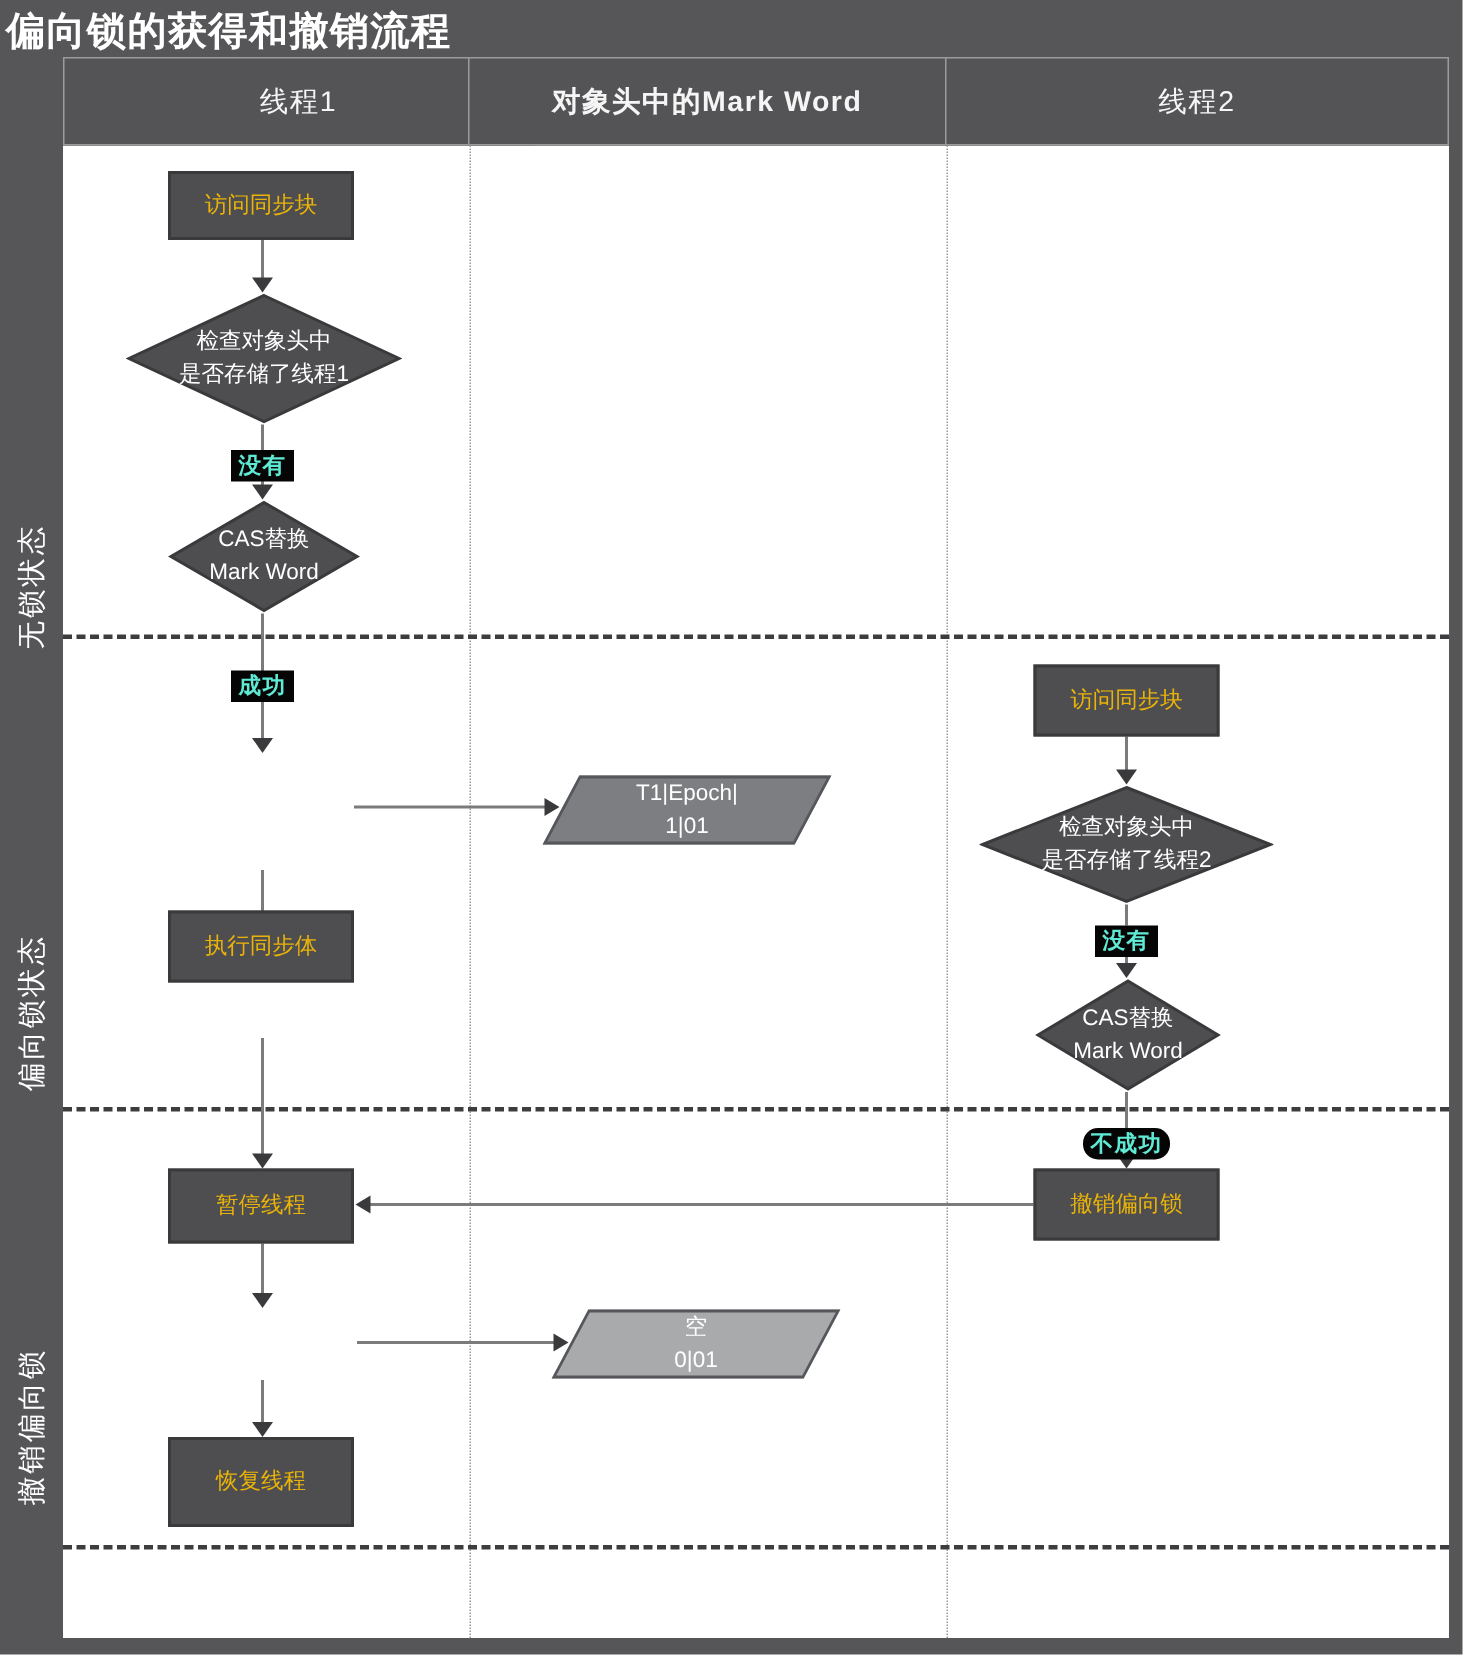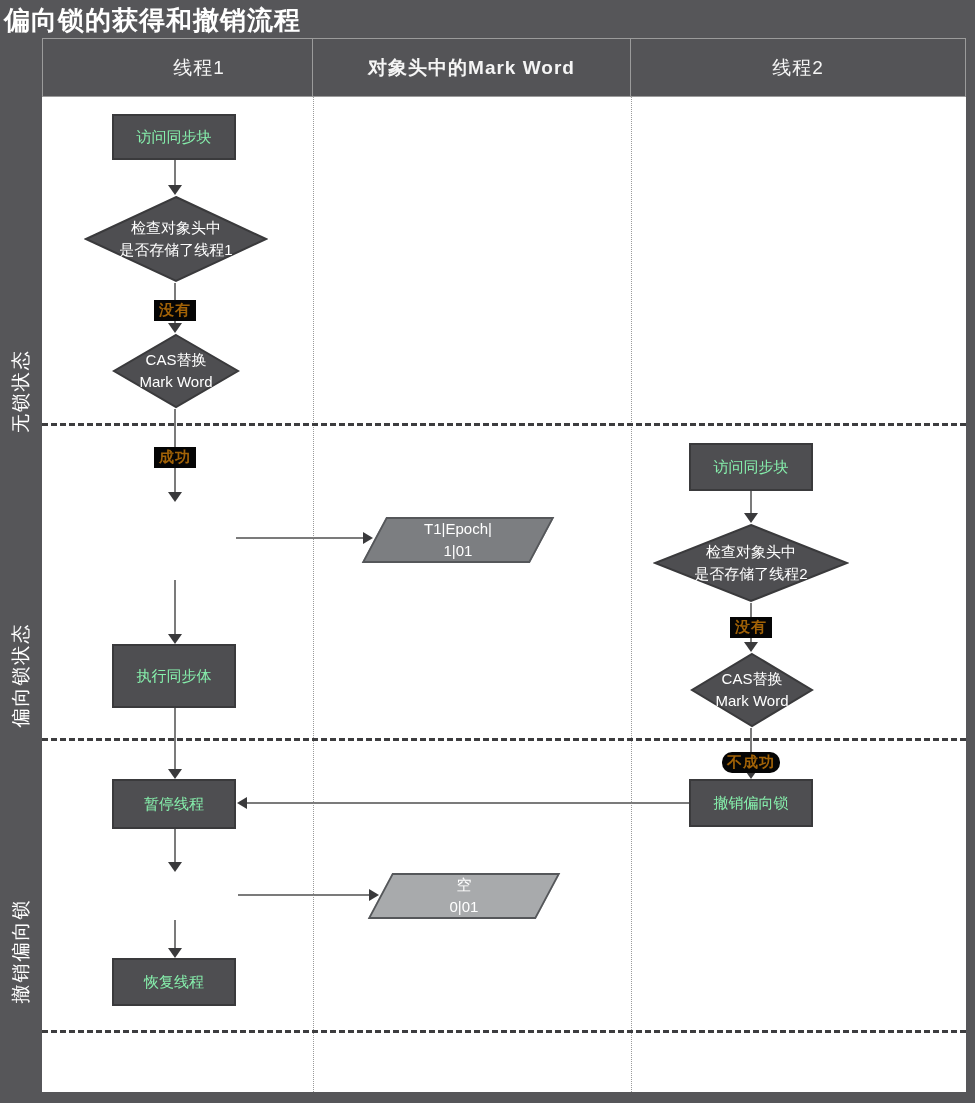--- a/index.html
+++ b/index.html
@@ -35,36 +35,36 @@
     border-left:1px dotted #9a9a9a;
   }
   .stage-divider {
     position:absolute; left:42px; width:924px; height:0;
     border-top:3px dashed #3d3d3f;
   }
   
   .rect-node {
     position:absolute; background:#4e4e51; border:2px solid #3a3a3c;
     display:flex; align-items:center; justify-content:center; text-align:center;
-    color:#86efac; font-size:15px; line-height:1.62; white-space:pre-line;
+    color:#eab308; font-size:15px; line-height:1.62; white-space:pre-line;
   }
   .diamond { position:absolute; }
   .diamond svg { display:block; }
   .shape-text {
     position:absolute; left:0; top:0; right:0; bottom:0;
     display:flex; align-items:center; justify-content:center; text-align:center;
     color:#ffffff; font-size:15px; line-height:1.5; white-space:pre-line;
   }
   .para { position:absolute; }
   .para .para-bg {
     position:absolute; left:0; top:0; right:0; bottom:0;
     border:2px solid #55575a; transform:skewX(-28deg);
   }
   .flow-label {
-    position:absolute; background:#050505; color:#a16207;
+    position:absolute; background:#050505; color:#5eead4;
     font-size:15px; font-weight:600; padding:1px 5px; letter-spacing:1px;
     white-space:nowrap;
   }
   
   .vline { position:absolute; width:2px; background:#7b7b7b; }
   .hline { position:absolute; height:2px; background:#7b7b7b; }
   .ah-down {
     position:absolute; width:0; height:0;
     border-left:7px solid transparent; border-right:7px solid transparent;
     border-top:10px solid #3a3a3c;
@@ -162,26 +162,26 @@
     <svg width="128" height="76">
         <polygon points="64,2 126,38 64,74 2,38" fill="#4e4e51" stroke="#3a3a3c" stroke-width="2"></polygon>
       </svg>
     <div class="shape-text">CAS替换
 Mark Word</div>
   </div>
 
   <div class="flow-label" style="left:154px;top:447px;">成功</div>
 
 
-  <div class="rect-node" style="left:112px;top:644px;width:124px;height:64px;">执行同步体</div>
+  <div class="rect-node" style="left:112px;top:607px;width:124px;height:48px;">执行同步体</div>
 
   <div class="rect-node" style="left:112px;top:779px;width:124px;height:50px;">暂停线程</div>
 
 
-  <div class="rect-node" style="left:112px;top:958px;width:124px;height:48px;">恢复线程</div>
+  <div class="rect-node" style="left:112px;top:958px;width:124px;height:60px;">恢复线程</div>
 
   <div class="para" style="left:374px;top:517px;width:168px;height:46px;">
     <div class="para-bg" style="background:#7c7e81;"></div>
     <div class="shape-text">T1|Epoch|
 1|01</div>
   </div>
 
   <div class="para" style="left:380px;top:873px;width:168px;height:46px;">
     <div class="para-bg" style="background:#a8aaac;"></div>
     <div class="shape-text">空

